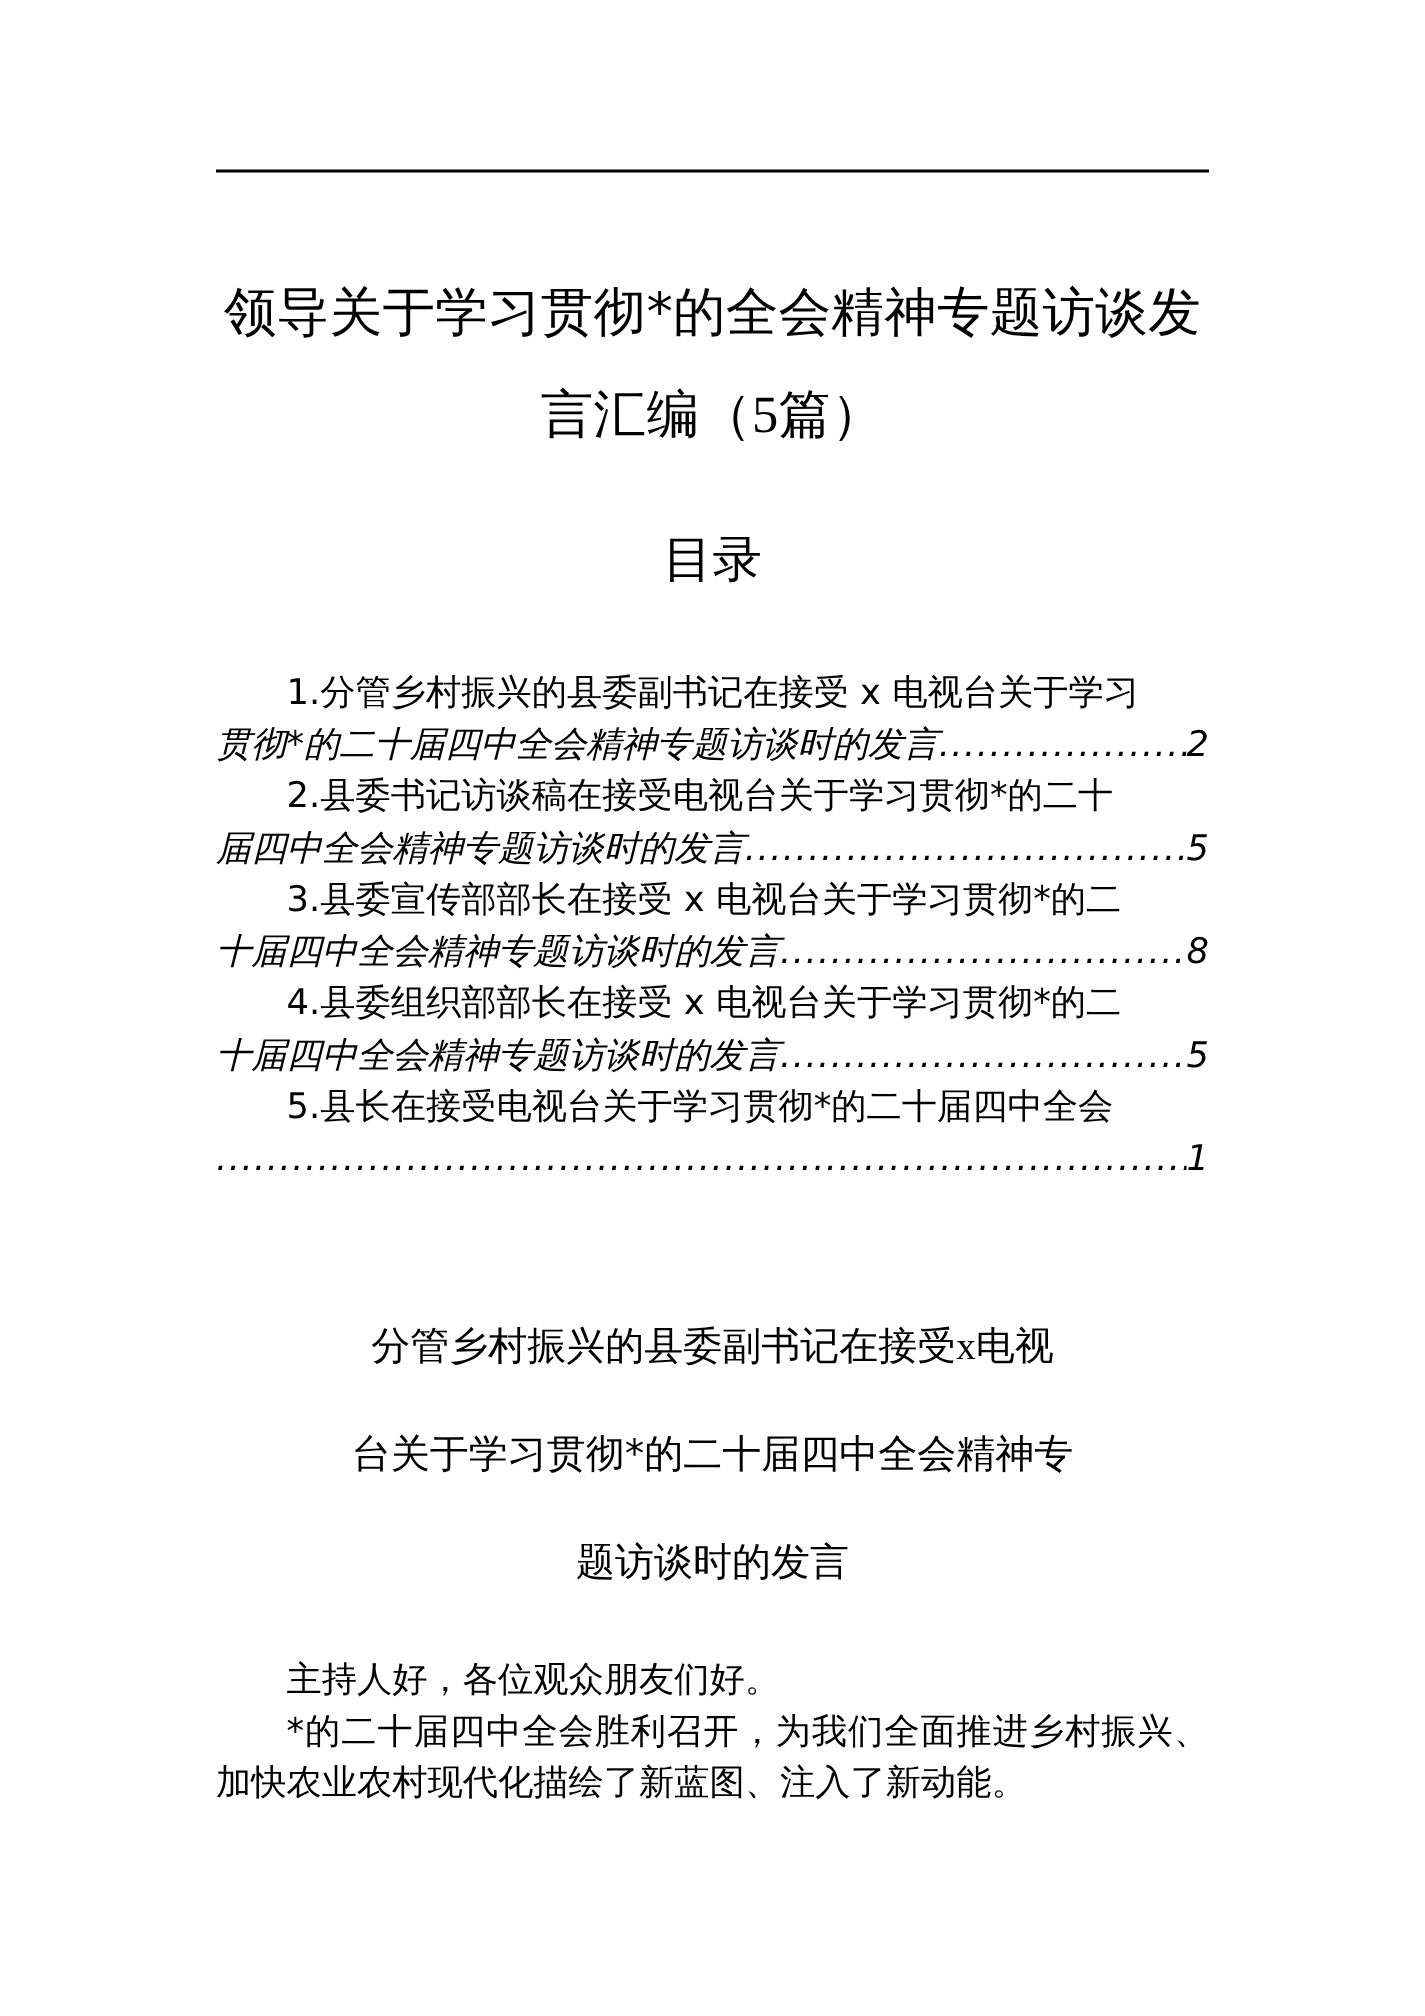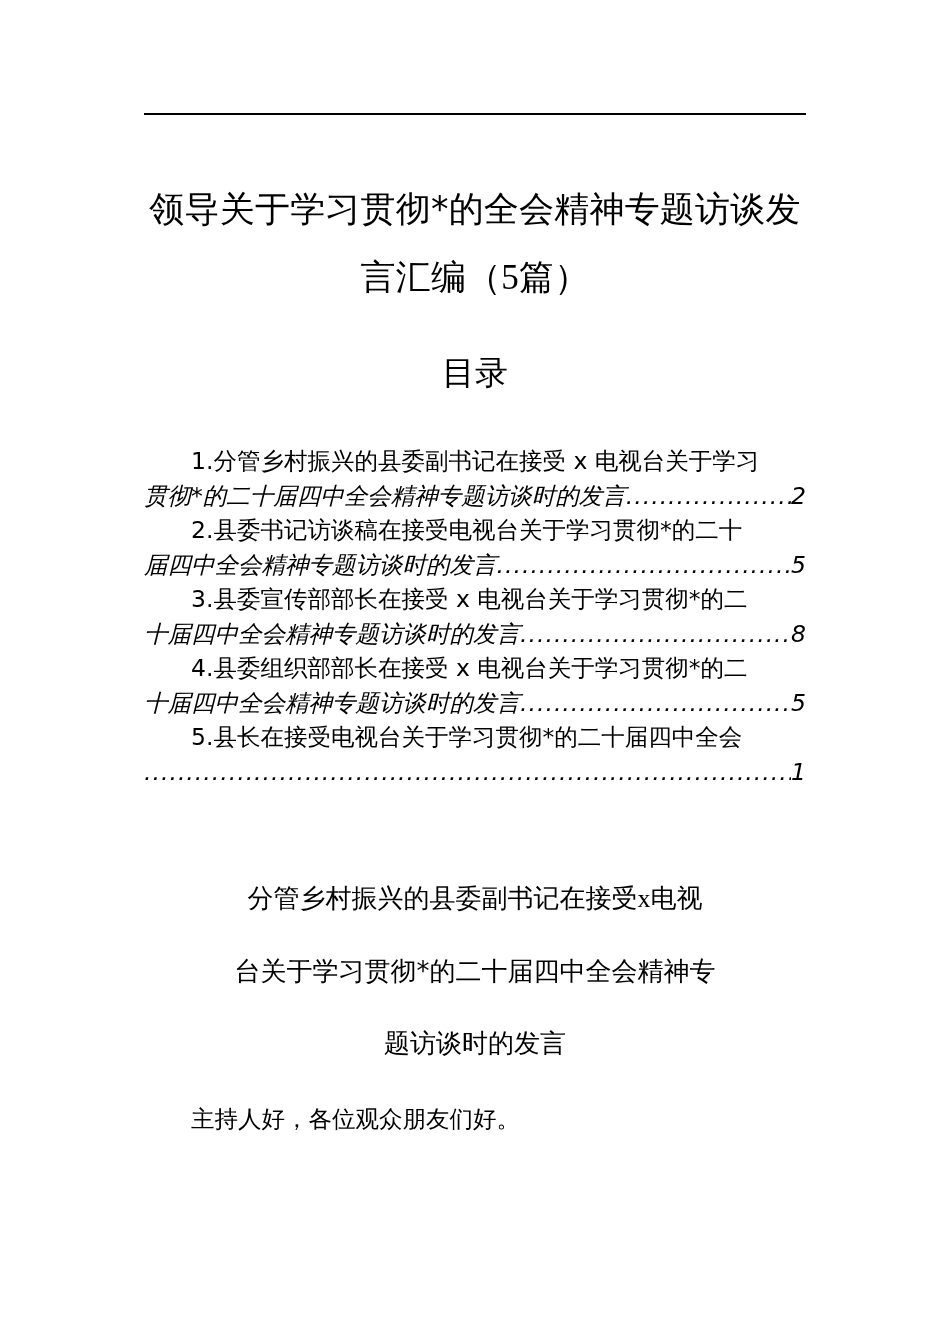--- a/index.html
+++ b/index.html
@@ -180,15 +180,16 @@
   </ol>
 
   <h2 class="section-title">
     <span>分管乡村振兴的县委副书记在接受</span><span class="serif-x">x</span><span>电视</span><br>
     <span>台关于学习贯彻*的二十届四中全会精神专</span><br>
     <span>题访谈时的发言</span>
   </h2>
 
   <div class="body-text">
     <p>主持人好，各位观众朋友们好。</p>
+    <p>*的二十届四中全会胜利召开，为我们全面推进乡村振兴、加快农业农村现代化描绘了新蓝图、注入了新动能。</p>
   </div>
 
 </div>
 
 </body></html>

